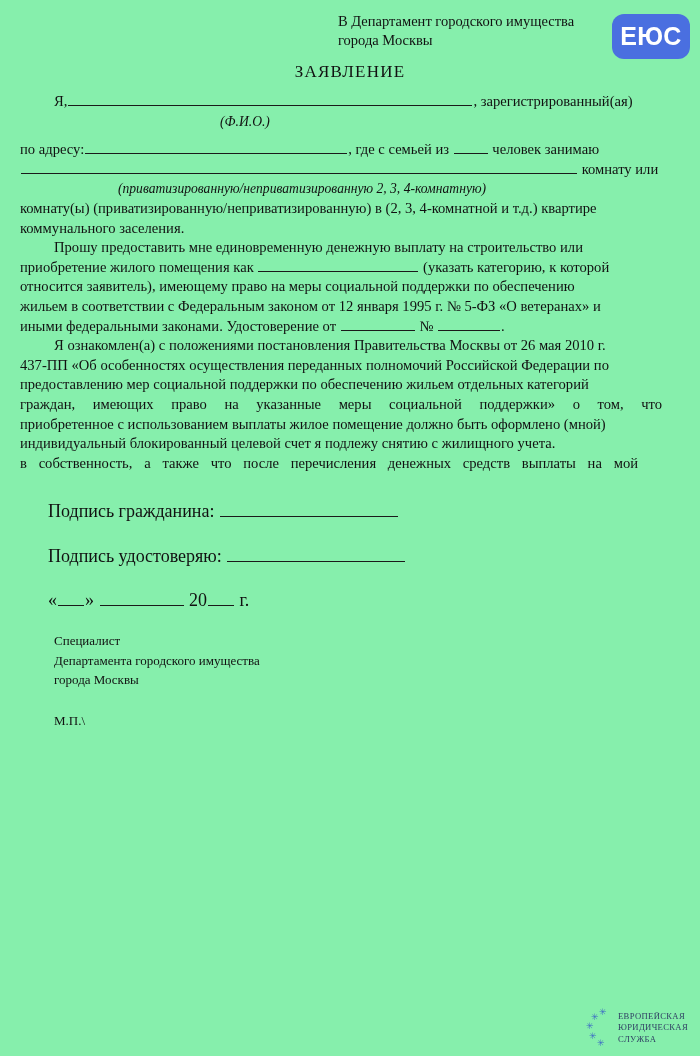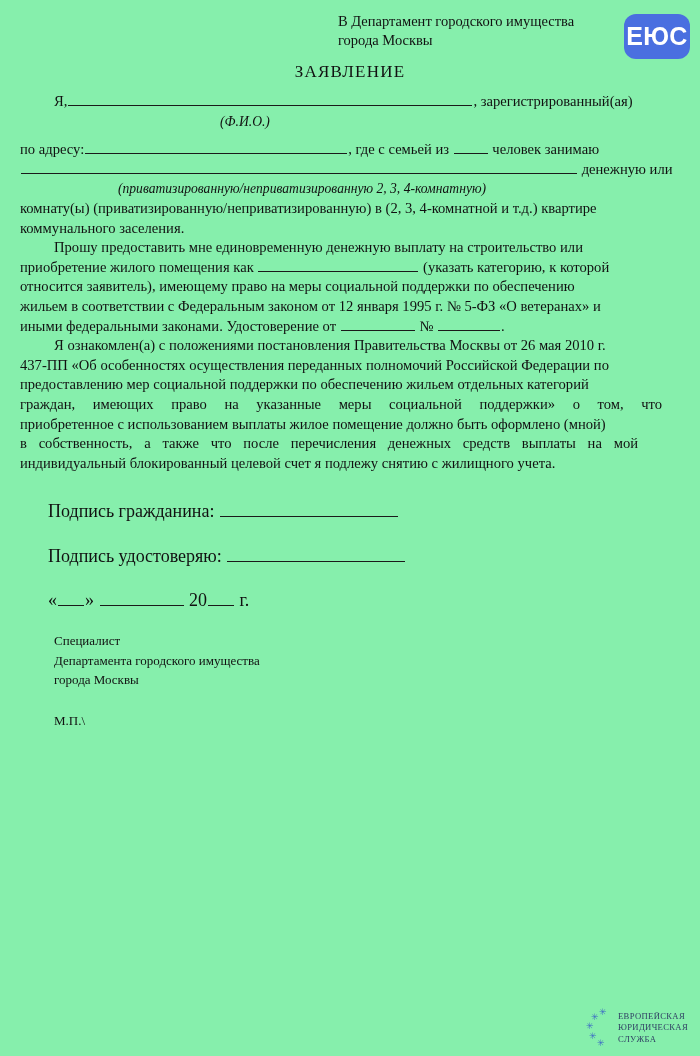--- a/index.html
+++ b/index.html
@@ -28,21 +28,21 @@
     font-size: 14.5px;
     line-height: 19px;
     text-align: left;
   }
   .addressee div { white-space: nowrap; }
 
   .brand-badge {
     position: absolute;
     right: 10px;
     top: 14px;
-    width: 66px;
+    width: 78px;
     height: 45px;
     border-radius: 12px;
     display: flex;
     align-items: center;
     justify-content: center;
     letter-spacing: 0.5px;
   }
   .brand-badge span {
     font-family: "Liberation Sans", sans-serif;
     font-size: 25px;
@@ -171,21 +171,21 @@
 
     <div class="caption caption-fio">(Ф.И.О.)</div>
 
     <div class="gap-sm"></div>
 
     <div class="ln">
       <span>по адресу:</span><span class="blank" style="width:262px;"></span><span>, где с семьей из</span> <span class="blank blank-sm"></span> <span>человек занимаю</span>
     </div>
 
     <div class="ln">
-      <span class="blank" style="width:556px;"></span> <span>денежную или</span>
+      <span class="blank" style="width:556px;"></span> <span>комнату или</span>
     </div>
 
     <div class="caption" style="margin-left:-96px;">(приватизированную/неприватизированную 2, 3, 4-комнатную)</div>
 
     <div class="ln">комнату(ы) (приватизированную/неприватизированную) в (2, 3, 4-комнатной и т.д.) квартире</div>
     <div class="ln">коммунального заселения.</div>
 
 
     <div class="para indent ln">Прошу предоставить мне единовременную денежную выплату на строительство или</div>
 
@@ -198,22 +198,22 @@
 
     <div class="ln">
       <span>иными федеральными законами. Удостоверение от</span> <span class="blank blank-lg"></span> <span>№</span> <span class="blank blank-md"></span><span>.</span>
     </div>
 
     <div class="ln indent">Я ознакомлен(а) с положениями постановления Правительства Москвы от 26 мая 2010 г.</div>
     <div class="ln">437-ПП «Об особенностях осуществления переданных полномочий Российской Федерации по</div>
     <div class="ln">предоставлению мер социальной поддержки по обеспечению жильем отдельных категорий</div>
     <div class="ln" style="width:642px;display:block;text-align:justify;text-align-last:justify;">граждан, имеющих право на указанные меры социальной поддержки» о том, что</div>
     <div class="ln">приобретенное с использованием выплаты жилое помещение должно быть оформлено (мной)</div>
+    <div class="ln">индивидуальный блокированный целевой счет я подлежу снятию с жилищного учета.</div>
     <div class="ln" style="width:618px;display:block;text-align:justify;text-align-last:justify;">в собственность, а также что после перечисления денежных средств выплаты на мой</div>
-    <div class="ln">индивидуальный блокированный целевой счет я подлежу снятию с жилищного учета.</div>
 
     <div class="gap-lg"></div>
 
     <div class="sig-block">
       <div class="sig-row">
         <span>Подпись гражданина:</span> <span class="blank"></span>
       </div>
       <div class="sig-row">
         <span>Подпись удостоверяю:</span> <span class="blank"></span>
       </div>

